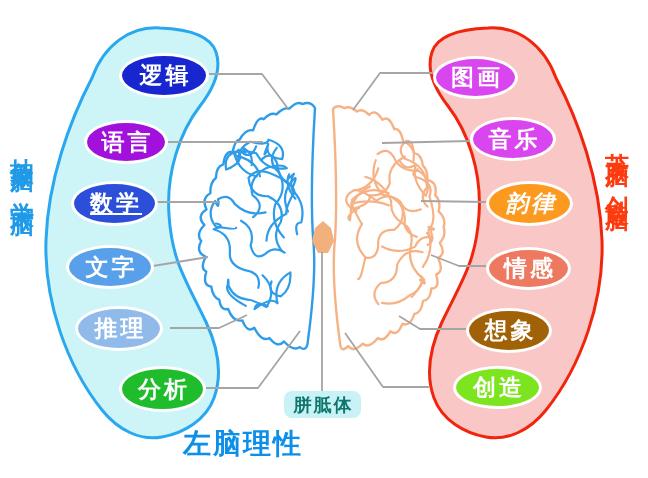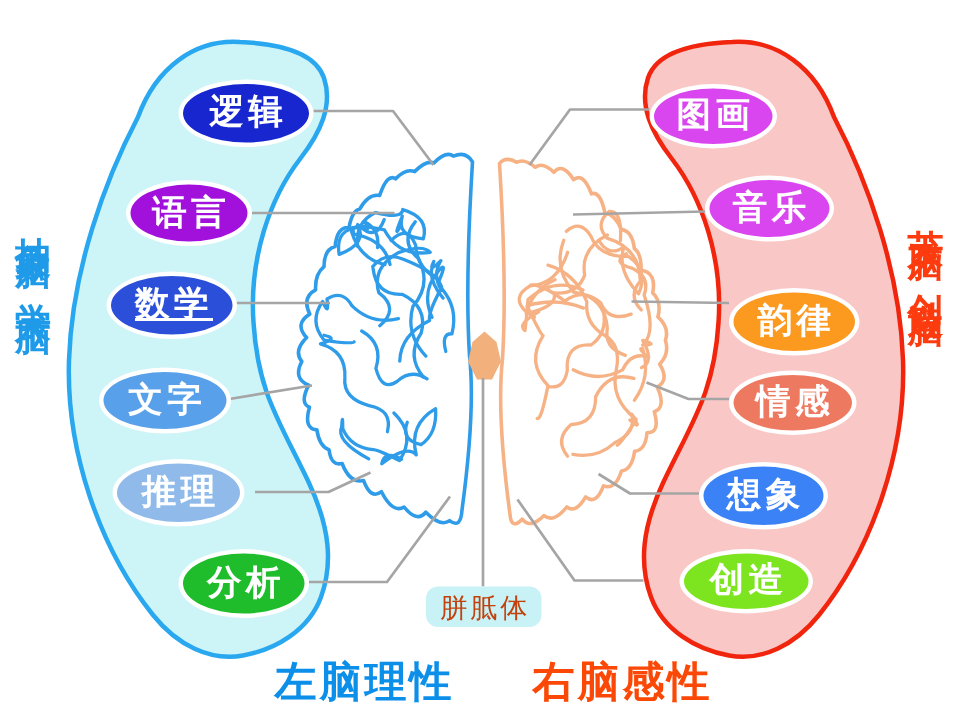--- a/index.html
+++ b/index.html
@@ -14,21 +14,21 @@
     color:#ffffff;font-size:23px;font-weight:700;letter-spacing:3px;text-indent:3px;
     line-height:1;white-space:nowrap;
   }
   .vlabel{
     position:absolute;writing-mode:vertical-rl;text-orientation:mixed;
     font-size:24px;font-weight:600;letter-spacing:5px;line-height:1;
   }
   .vlabel.left-side{left:10px;top:138px;}
   .vlabel.right-side{left:605px;top:133px;}
   .caption{
-    position:absolute;top:441px;font-size:28px;font-weight:900;letter-spacing:2px;line-height:1;
+    position:absolute;top:430px;font-size:28px;font-weight:900;letter-spacing:2px;line-height:1;
   }
   .caption.left-cap{left:183px;}
   .caption.right-cap{left:355px;}
   .chip{
     position:absolute;left:284px;top:391px;width:77px;height:27px;border-radius:8px;
     display:flex;align-items:center;justify-content:center;
     font-size:18px;font-weight:500;letter-spacing:2px;text-indent:2px;color:#111;
   }
 </style>
 </head>
@@ -89,23 +89,22 @@
 
   <div id="bubbles">
       <div class="bubble" style="left: 119px; top: 53px; width: 90px; height: 45px; background: rgb(24, 38, 207);">逻辑</div>
       <div class="bubble" style="left: 84px; top: 120px; width: 84px; height: 44px; background: rgb(162, 17, 220);">语言</div>
       <div class="bubble" style="left: 71px; top: 181px; width: 87px; height: 45px; background: rgb(43, 79, 217); text-decoration: underline;">数学</div>
       <div class="bubble" style="left: 66px; top: 245px; width: 88px; height: 44px; background: rgb(88, 160, 233);">文字</div>
       <div class="bubble" style="left: 75px; top: 306px; width: 88px; height: 45px; background: rgb(144, 186, 233);">推理</div>
       <div class="bubble" style="left: 119px; top: 366px; width: 87px; height: 46px; background: rgb(31, 189, 44);">分析</div>
       <div class="bubble" style="left: 433px; top: 56px; width: 85px; height: 43px; background: #d946ef;">图画</div>
       <div class="bubble" style="left: 470px; top: 117px; width: 86px; height: 44px; background: #d946ef;">音乐</div>
-      <div class="bubble" style="left: 486px; top: 192px; width: 87px; height: 45px; background: rgb(252, 154, 32);">韵律</div>
+      <div class="bubble" style="left: 486px; top: 181px; width: 87px; height: 45px; background: rgb(252, 154, 32); font-style: italic;">韵律</div>
       <div class="bubble" style="left: 486px; top: 247px; width: 85px; height: 43px; background: rgb(237, 122, 96);">情感</div>
-      <div class="bubble" style="left: 466px; top: 308px; width: 86px; height: 45px; background: #3b82f6;">想象</div>
+      <div class="bubble" style="left: 466px; top: 308px; width: 86px; height: 45px; background: #a16207;">想象</div>
       <div class="bubble" style="left: 453px; top: 366px; width: 89px; height: 43px; background: rgb(125, 229, 31);">创造</div>
     </div>
 
-  <div class="chip" style="background: rgb(200, 242, 245); color: #c2410c;">胼胝体</div>
+  <div class="chip" style="background: rgb(200, 242, 245); color: #0f766e; font-weight: bold;">胼胝体</div>
 
   <div class="caption left-cap" style="color: rgb(12, 143, 233);">左脑理性</div>
-  <div class="caption right-cap" style="color: rgb(252, 72, 6);">右脑感性</div>
 </div>
 
 </body></html>

